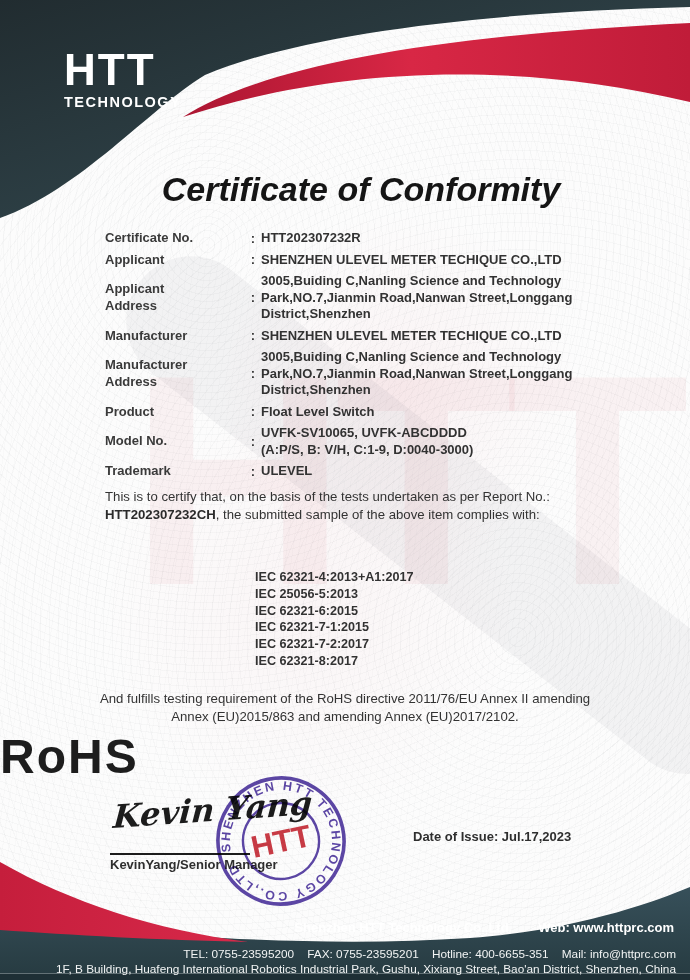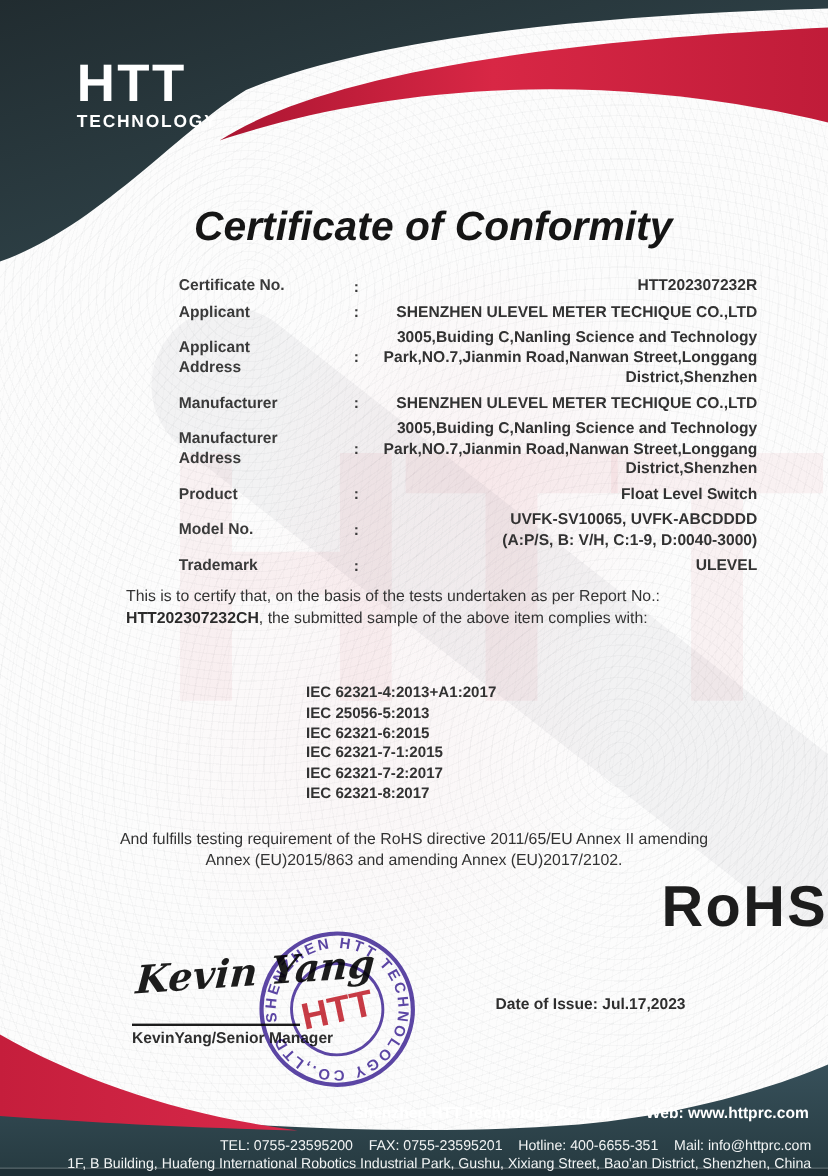--- a/index.html
+++ b/index.html
@@ -34,44 +34,44 @@
     transform:rotate(38deg);transform-origin:left top;}
   .wm-htt{left:130px;top:330px;width:540px;text-align:center;
     font-size:300px;font-weight:900;letter-spacing:-12px;
     color:rgba(195,40,60,0.05);line-height:300px;}
 
   
   .title{left:16px;top:170px;width:690px;text-align:center;
     font-size:34px;font-weight:800;font-style:italic;color:#151515;}
 
   
-  .info{left:105px;top:230px;width:482px;margin-left:44px;}
+  .info{left:105px;top:230px;width:482px;}
   .info-row{display:grid;grid-template-columns:140px 16px 1fr;
     margin-bottom:5px;align-items:center;}
   .info-label{font-weight:700;font-size:13px;color:#3a3a3a;
     white-space:pre-line;line-height:16.5px;}
   .info-colon{font-weight:700;font-size:13px;color:#3a3a3a;text-align:center;}
   .info-value{font-weight:700;font-size:13px;color:#323232;
-    white-space:pre-line;line-height:16.5px;text-align:right;}
+    white-space:pre-line;line-height:16.5px;}
 
   
   .statement{left:105px;top:488px;width:486px;
     font-size:13.2px;line-height:17.5px;color:#333;}
   .statement b{font-weight:700;color:#2b2b2b;}
 
   
   .standards{left:255px;top:569px;}
   .standard-item{font-size:12.6px;font-weight:700;color:#323232;line-height:16.8px;}
 
   
   .directive{left:95px;top:690px;width:500px;text-align:center;
     font-size:13.2px;line-height:17.5px;color:#333;}
 
   
-  .rohs{left:0;top:729px;width:690px;text-align:right;
+  .rohs{left:0;top:729px;width:690px;text-align:left;
     font-size:48px;font-weight:800;letter-spacing:2px;color:#1d1d1d;}
 
   
   .sig-hand{left:112px;top:798px;font-family:"DejaVu Serif", serif;
     font-style:italic;font-weight:700;font-size:32px;color:#1c1c1c;
     transform:rotate(-4deg) skewX(-8deg);transform-origin:left bottom;}
   .sig-line{left:110px;top:853px;width:140px;height:2px;background:#1c1c1c;}
   .sig-name{left:110px;top:857px;font-size:13px;font-weight:700;color:#2e2e2e;}
   .stamp{left:212px;top:772px;mix-blend-mode:multiply;opacity:0.88;}
   .date-issue{left:413px;top:829px;font-size:13px;font-weight:700;color:#2e2e2e;}
@@ -171,21 +171,21 @@
 
   <div class="abs standards">
     <div class="standard-item">IEC 62321-4:2013+A1:2017</div>
     <div class="standard-item">IEC 25056-5:2013</div>
     <div class="standard-item">IEC 62321-6:2015</div>
     <div class="standard-item">IEC 62321-7-1:2015</div>
     <div class="standard-item">IEC 62321-7-2:2017</div>
     <div class="standard-item">IEC 62321-8:2017</div>
   </div>
 
-  <div class="abs directive">And fulfills testing requirement of the RoHS directive 2011/65/EU Annex II amending Annex (EU)2015/863 and amending Annex (EU)2017/2102.</div>
+  <div class="abs directive">And fulfills testing requirement of the RoHS directive 2011/76/EU Annex II amending Annex (EU)2015/863 and amending Annex (EU)2017/2102.</div>
 
   <div class="abs rohs">RoHS</div>
 
   <div class="abs sig-hand">Kevin Yang</div>
   <div class="abs sig-line"></div>
   <div class="abs sig-name">KevinYang/Senior Manager</div>
 
   <svg class="abs stamp" width="138" height="138" viewBox="0 0 138 138">
     <defs>
       <path id="stamp-ring-path" d="M69,69 m-51,0 a51,51 0 1,1 102,0 a51,51 0 1,1 -102,0"></path>

